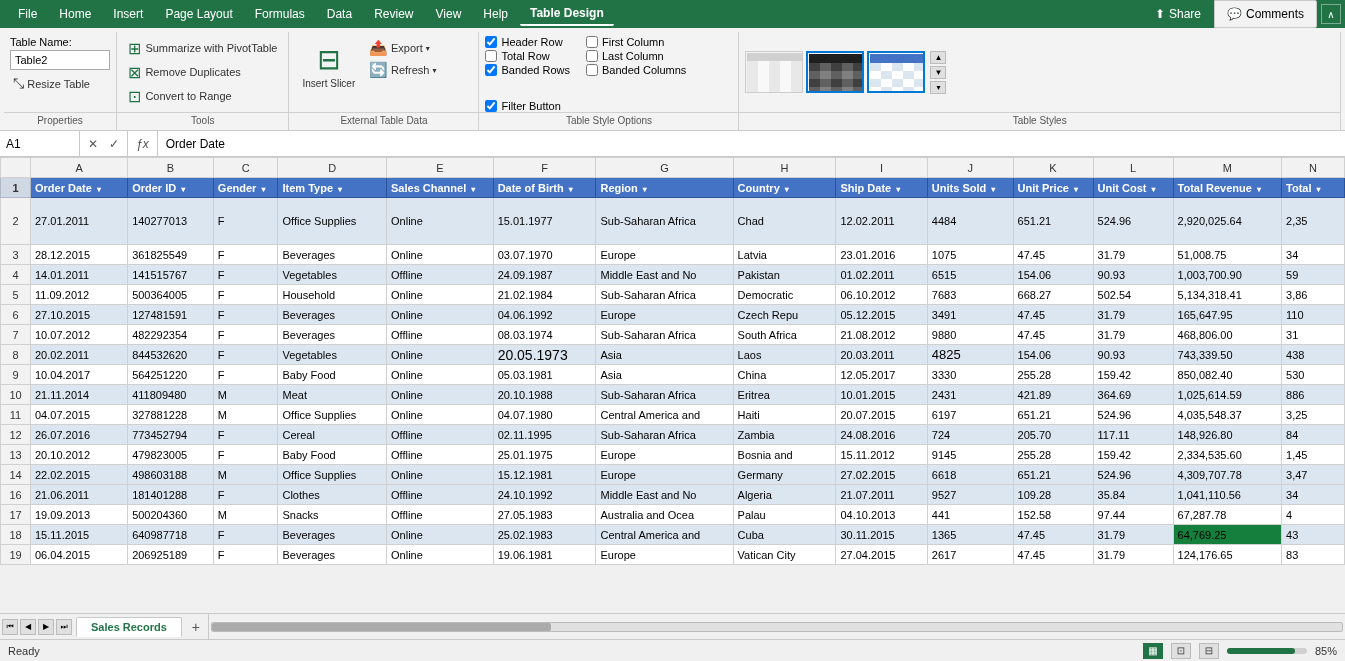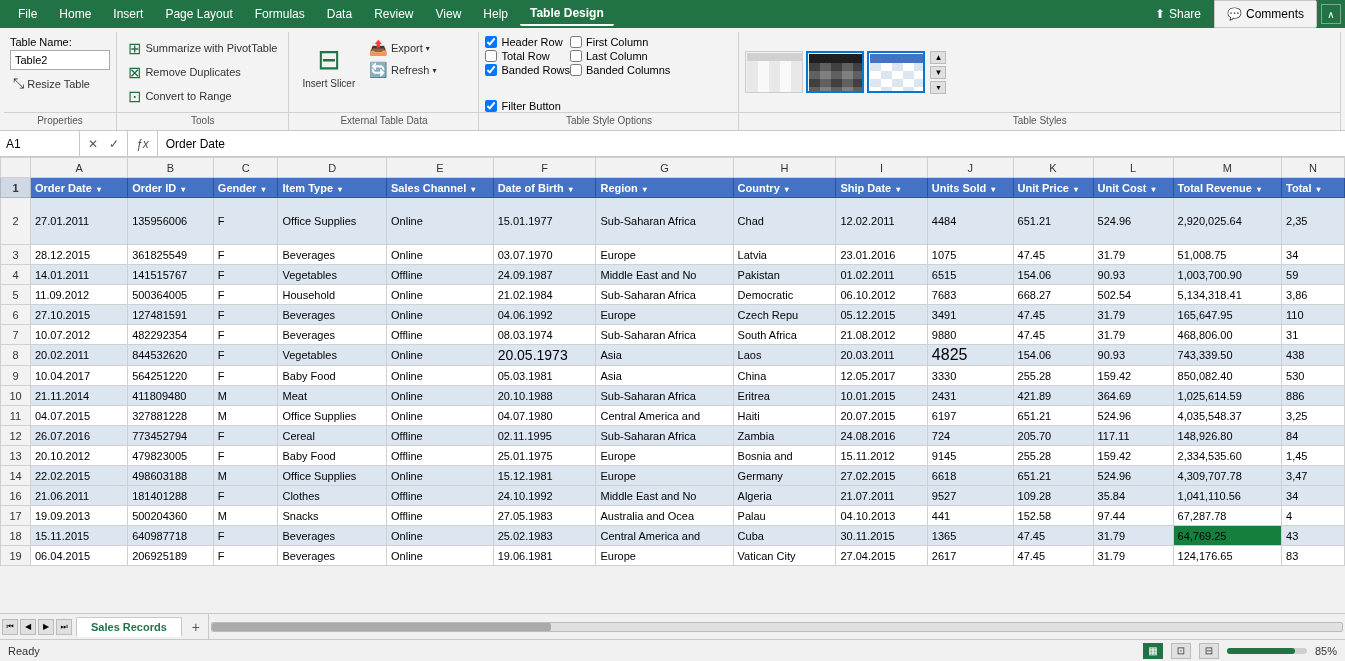--- a/index.html
+++ b/index.html
@@ -401,21 +401,21 @@
               <span>Refresh</span>
               <span style="font-size:8px;">▾</span>
             </div>
           </div>
         </div>
         <div class="ribbon-group-name">External Table Data</div>
       </div>
 
       <div class="ribbon-group-wrap" style="min-width:260px;">
         <div class="ribbon-group-content" style="flex-direction:row; padding:4px 6px; gap:0;">
-          <div class="col1" style="">
+          <div class="col1" style="margin-right:16px;">
             <label class="checkbox-item">
               <input type="checkbox" checked="" style="">
               <span>Header Row</span>
             </label>
             <label class="checkbox-item">
               <input type="checkbox" style="">
               <span>Total Row</span>
             </label>
             <label class="checkbox-item">
               <input type="checkbox" checked="" style="">
@@ -620,21 +620,21 @@
             <td class="table-header-cell" style="background:#4472C4; color:white; font-weight:bold; border:1px solid #2a5298; position:relative;">
               Total Revenue <span style="font-size:8px; color:white; margin-left:2px;">▾</span>
             </td>
             <td class="table-header-cell" style="background:#4472C4; color:white; font-weight:bold; border:1px solid #2a5298; position:relative;">
               Total <span style="font-size:8px; color:white; margin-left:2px;">▾</span>
             </td>
           </tr>
         <tr>
               <td style="background: rgb(242, 242, 242); text-align: center; color: rgb(51, 51, 51); position: sticky; left: 0px; z-index: 1; border: 1px solid rgb(208, 208, 208); min-width: 25px;">2</td>
               <td style="background: rgb(220, 230, 241); border: 1px solid rgb(208, 208, 208); padding: 1px 4px; white-space: nowrap; height: 20px; font-size: 11px;">27.01.2011</td>
-              <td style="background: rgb(220, 230, 241); border: 1px solid rgb(208, 208, 208); padding: 1px 4px; white-space: nowrap; height: 20px; font-size: 11px;">135956006</td>
+              <td style="background: rgb(220, 230, 241); border: 1px solid rgb(208, 208, 208); padding: 1px 4px; white-space: nowrap; height: 20px; font-size: 11px;">140277013</td>
               <td style="background: rgb(220, 230, 241); border: 1px solid rgb(208, 208, 208); padding: 1px 4px; white-space: nowrap; height: 20px; font-size: 11px;">F</td>
               <td style="background: rgb(220, 230, 241); border: 1px solid rgb(208, 208, 208); padding: 1px 4px; white-space: nowrap; height: 20px; font-size: 11px;">Office Supplies</td>
               <td style="background: rgb(220, 230, 241); border: 1px solid rgb(208, 208, 208); padding: 1px 4px; white-space: nowrap; height: 20px; font-size: 11px;">Online</td>
               <td style="background: rgb(220, 230, 241); border: 1px solid rgb(208, 208, 208); padding: 1px 4px; white-space: nowrap; height: 20px; font-size: 11px;">15.01.1977</td>
               <td style="background: rgb(220, 230, 241); border: 1px solid rgb(208, 208, 208); padding: 1px 4px; white-space: nowrap; height: 20px; font-size: 11px;">Sub-Saharan Africa</td>
               <td style="background: rgb(220, 230, 241); border: 1px solid rgb(208, 208, 208); padding: 1px 4px; white-space: nowrap; height: 20px; font-size: 11px;">Chad</td>
               <td style="background: rgb(220, 230, 241); border: 1px solid rgb(208, 208, 208); padding: 17px 4px; white-space: nowrap; height: 20px; font-size: 11px;">12.02.2011</td>
               <td style="background: rgb(220, 230, 241); border: 1px solid rgb(208, 208, 208); padding: 1px 4px; white-space: nowrap; height: 20px; font-size: 11px;">4484</td>
               <td style="background: rgb(220, 230, 241); border: 1px solid rgb(208, 208, 208); padding: 1px 4px; white-space: nowrap; height: 20px; font-size: 11px;">651.21</td>
               <td style="background: rgb(220, 230, 241); border: 1px solid rgb(208, 208, 208); padding: 1px 4px; white-space: nowrap; height: 20px; font-size: 11px;">524.96</td>
@@ -730,21 +730,21 @@
               <td style="background: rgb(242, 242, 242); text-align: center; color: rgb(51, 51, 51); position: sticky; left: 0px; z-index: 1; border: 1px solid rgb(208, 208, 208); min-width: 25px;">8</td>
               <td style="background: rgb(220, 230, 241); border: 1px solid rgb(208, 208, 208); padding: 1px 4px; white-space: nowrap; height: 20px; font-size: 11px;">20.02.2011</td>
               <td style="background: rgb(220, 230, 241); border: 1px solid rgb(208, 208, 208); padding: 1px 4px; white-space: nowrap; height: 20px; font-size: 11px;">844532620</td>
               <td style="background: rgb(220, 230, 241); border: 1px solid rgb(208, 208, 208); padding: 1px 4px; white-space: nowrap; height: 20px; font-size: 11px;">F</td>
               <td style="background: rgb(220, 230, 241); border: 1px solid rgb(208, 208, 208); padding: 1px 4px; white-space: nowrap; height: 20px; font-size: 11px;">Vegetables</td>
               <td style="background: rgb(220, 230, 241); border: 1px solid rgb(208, 208, 208); padding: 1px 4px; white-space: nowrap; height: 20px; font-size: 11px;">Online</td>
               <td style="background: rgb(220, 230, 241); border: 1px solid rgb(208, 208, 208); padding: 1px 4px; white-space: nowrap; height: 20px; font-size: 14px;">20.05.1973</td>
               <td style="background: rgb(220, 230, 241); border: 1px solid rgb(208, 208, 208); padding: 1px 4px; white-space: nowrap; height: 20px; font-size: 11px;">Asia</td>
               <td style="background: rgb(220, 230, 241); border: 1px solid rgb(208, 208, 208); padding: 1px 4px; white-space: nowrap; height: 20px; font-size: 11px;">Laos</td>
               <td style="background: rgb(220, 230, 241); border: 1px solid rgb(208, 208, 208); padding: 1px 4px; white-space: nowrap; height: 20px; font-size: 11px;">20.03.2011</td>
-              <td style="background: rgb(220, 230, 241); border: 1px solid rgb(208, 208, 208); padding: 1px 4px; white-space: nowrap; height: 20px; font-size: 16px; margin-left: 11px;">4825</td>
+              <td style="background: rgb(220, 230, 241); border: 1px solid rgb(208, 208, 208); padding: 1px 4px; white-space: nowrap; height: 20px; font-size: 13px; margin-left: 11px;">4825</td>
               <td style="background: rgb(220, 230, 241); border: 1px solid rgb(208, 208, 208); padding: 1px 4px; white-space: nowrap; height: 20px; font-size: 11px;">154.06</td>
               <td style="background: rgb(220, 230, 241); border: 1px solid rgb(208, 208, 208); padding: 1px 4px; white-space: nowrap; height: 20px; font-size: 11px;">90.93</td>
               <td style="background: rgb(220, 230, 241); border: 1px solid rgb(208, 208, 208); padding: 1px 4px; white-space: nowrap; height: 20px; font-size: 11px;">743,339.50</td>
               <td style="background: rgb(220, 230, 241); border: 1px solid rgb(208, 208, 208); padding: 1px 4px; white-space: nowrap; height: 20px; font-size: 11px;">438</td>
             </tr>
             <tr>
               <td style="background: rgb(242, 242, 242); text-align: center; color: rgb(51, 51, 51); position: sticky; left: 0px; z-index: 1; border: 1px solid rgb(208, 208, 208); min-width: 25px;">9</td>
               <td style="background: rgb(255, 255, 255); border: 1px solid rgb(208, 208, 208); padding: 1px 4px; white-space: nowrap; height: 20px; font-size: 11px;">10.04.2017</td>
               <td style="background: rgb(255, 255, 255); border: 1px solid rgb(208, 208, 208); padding: 1px 4px; white-space: nowrap; height: 20px; font-size: 11px;">564251220</td>
               <td style="background: rgb(255, 255, 255); border: 1px solid rgb(208, 208, 208); padding: 1px 4px; white-space: nowrap; height: 20px; font-size: 11px;">F</td>

